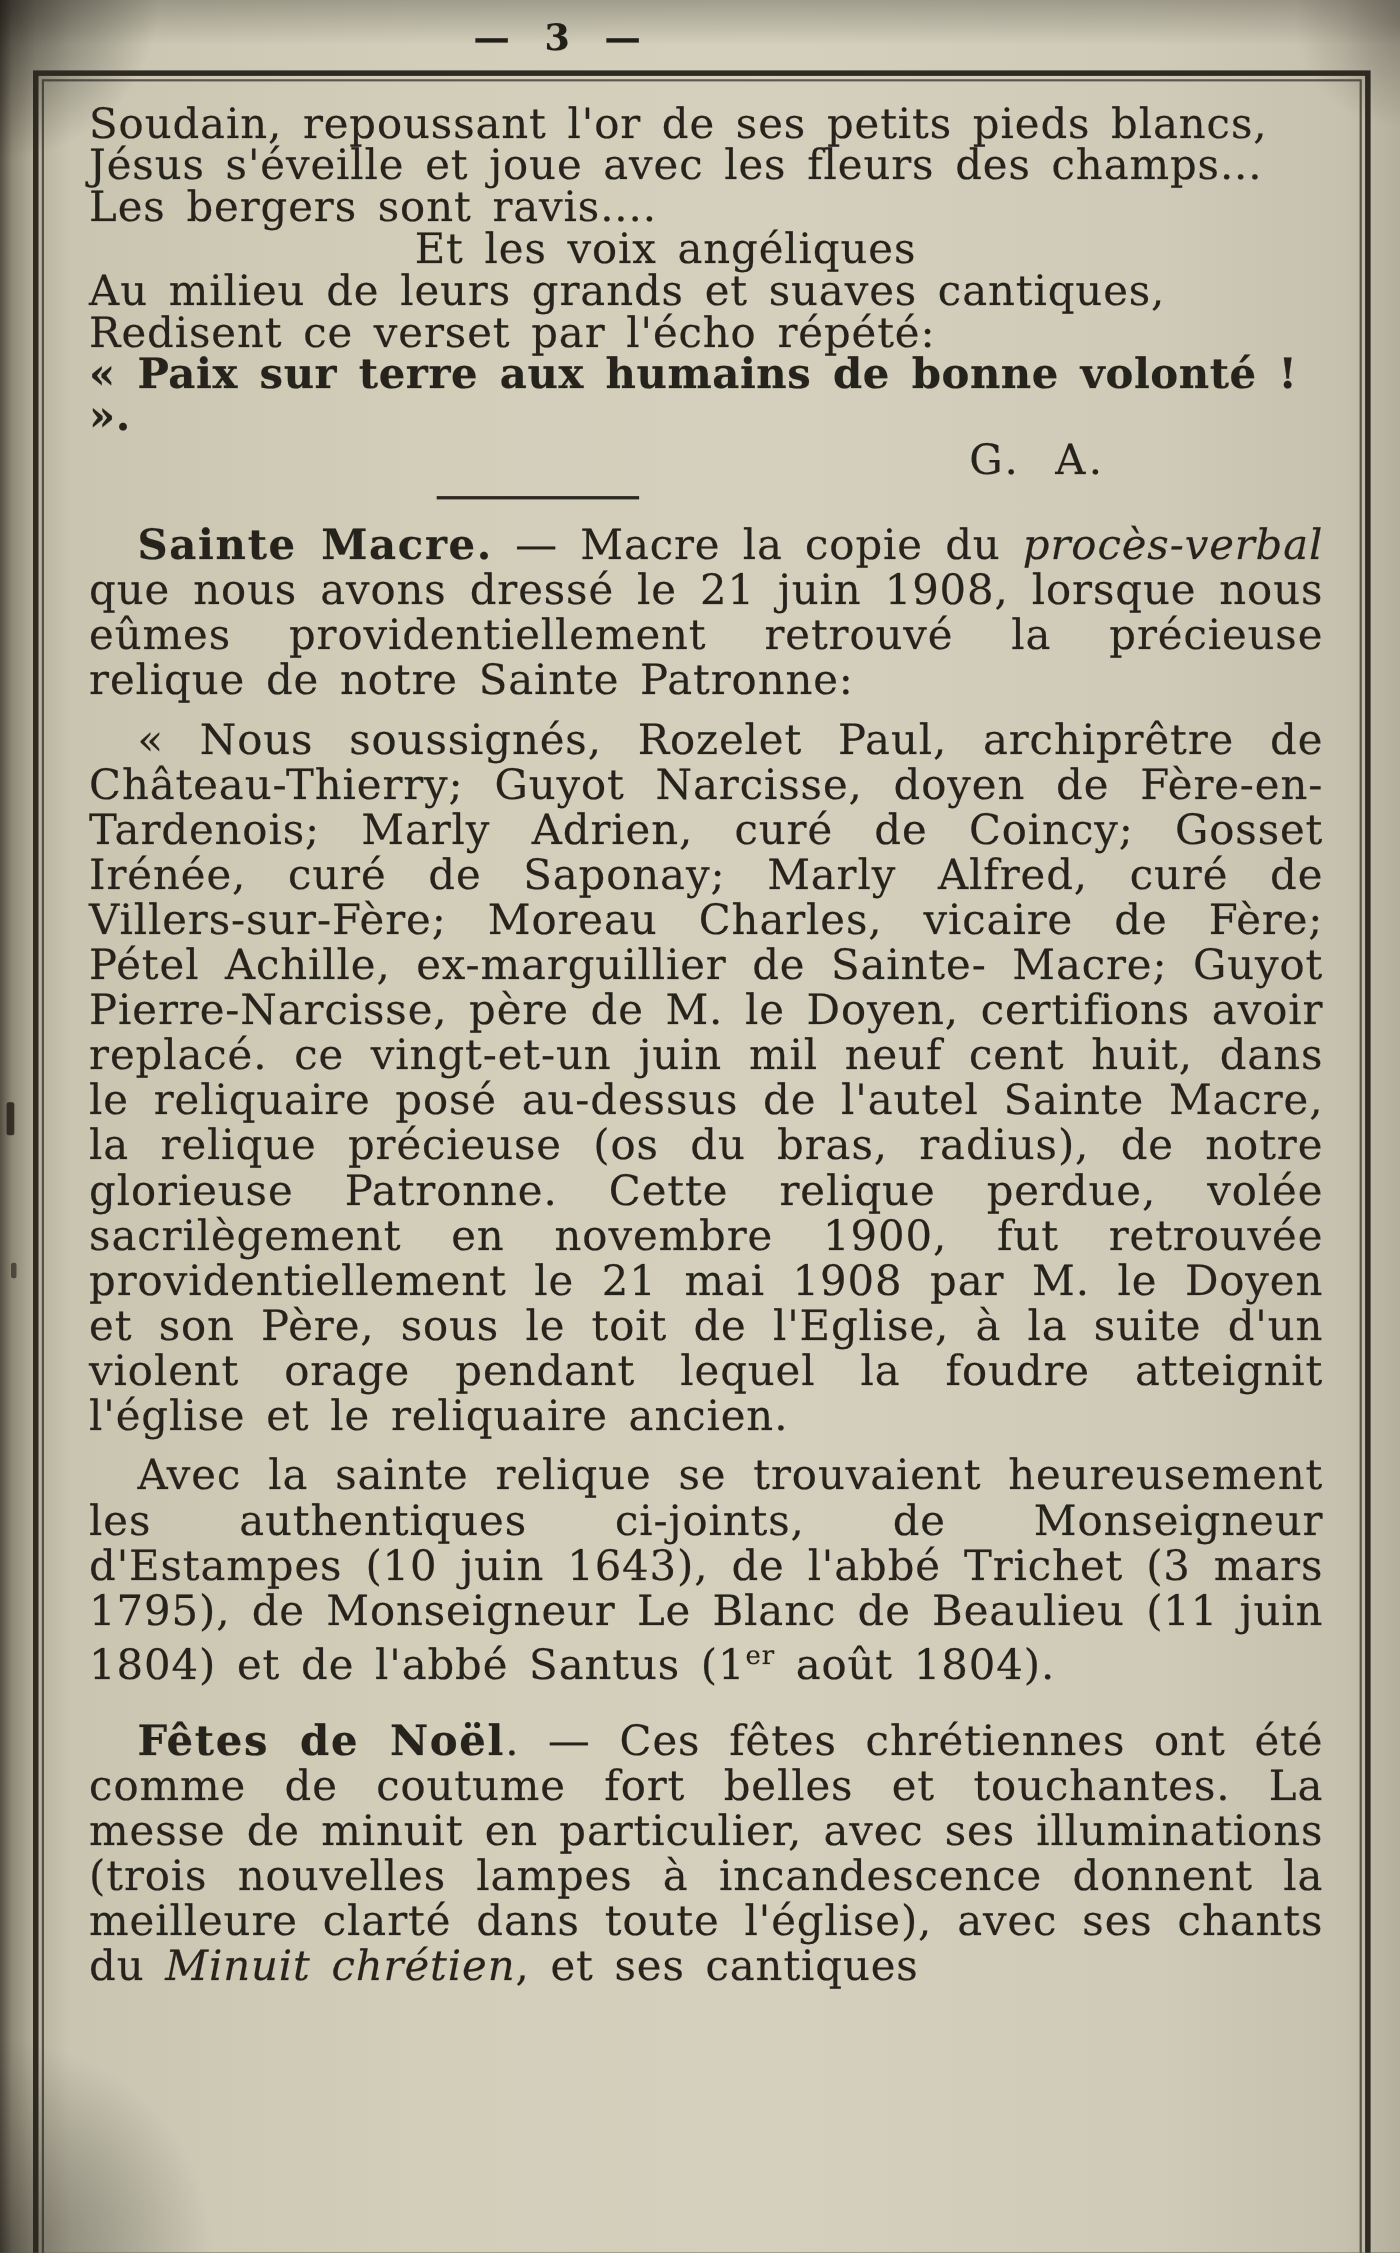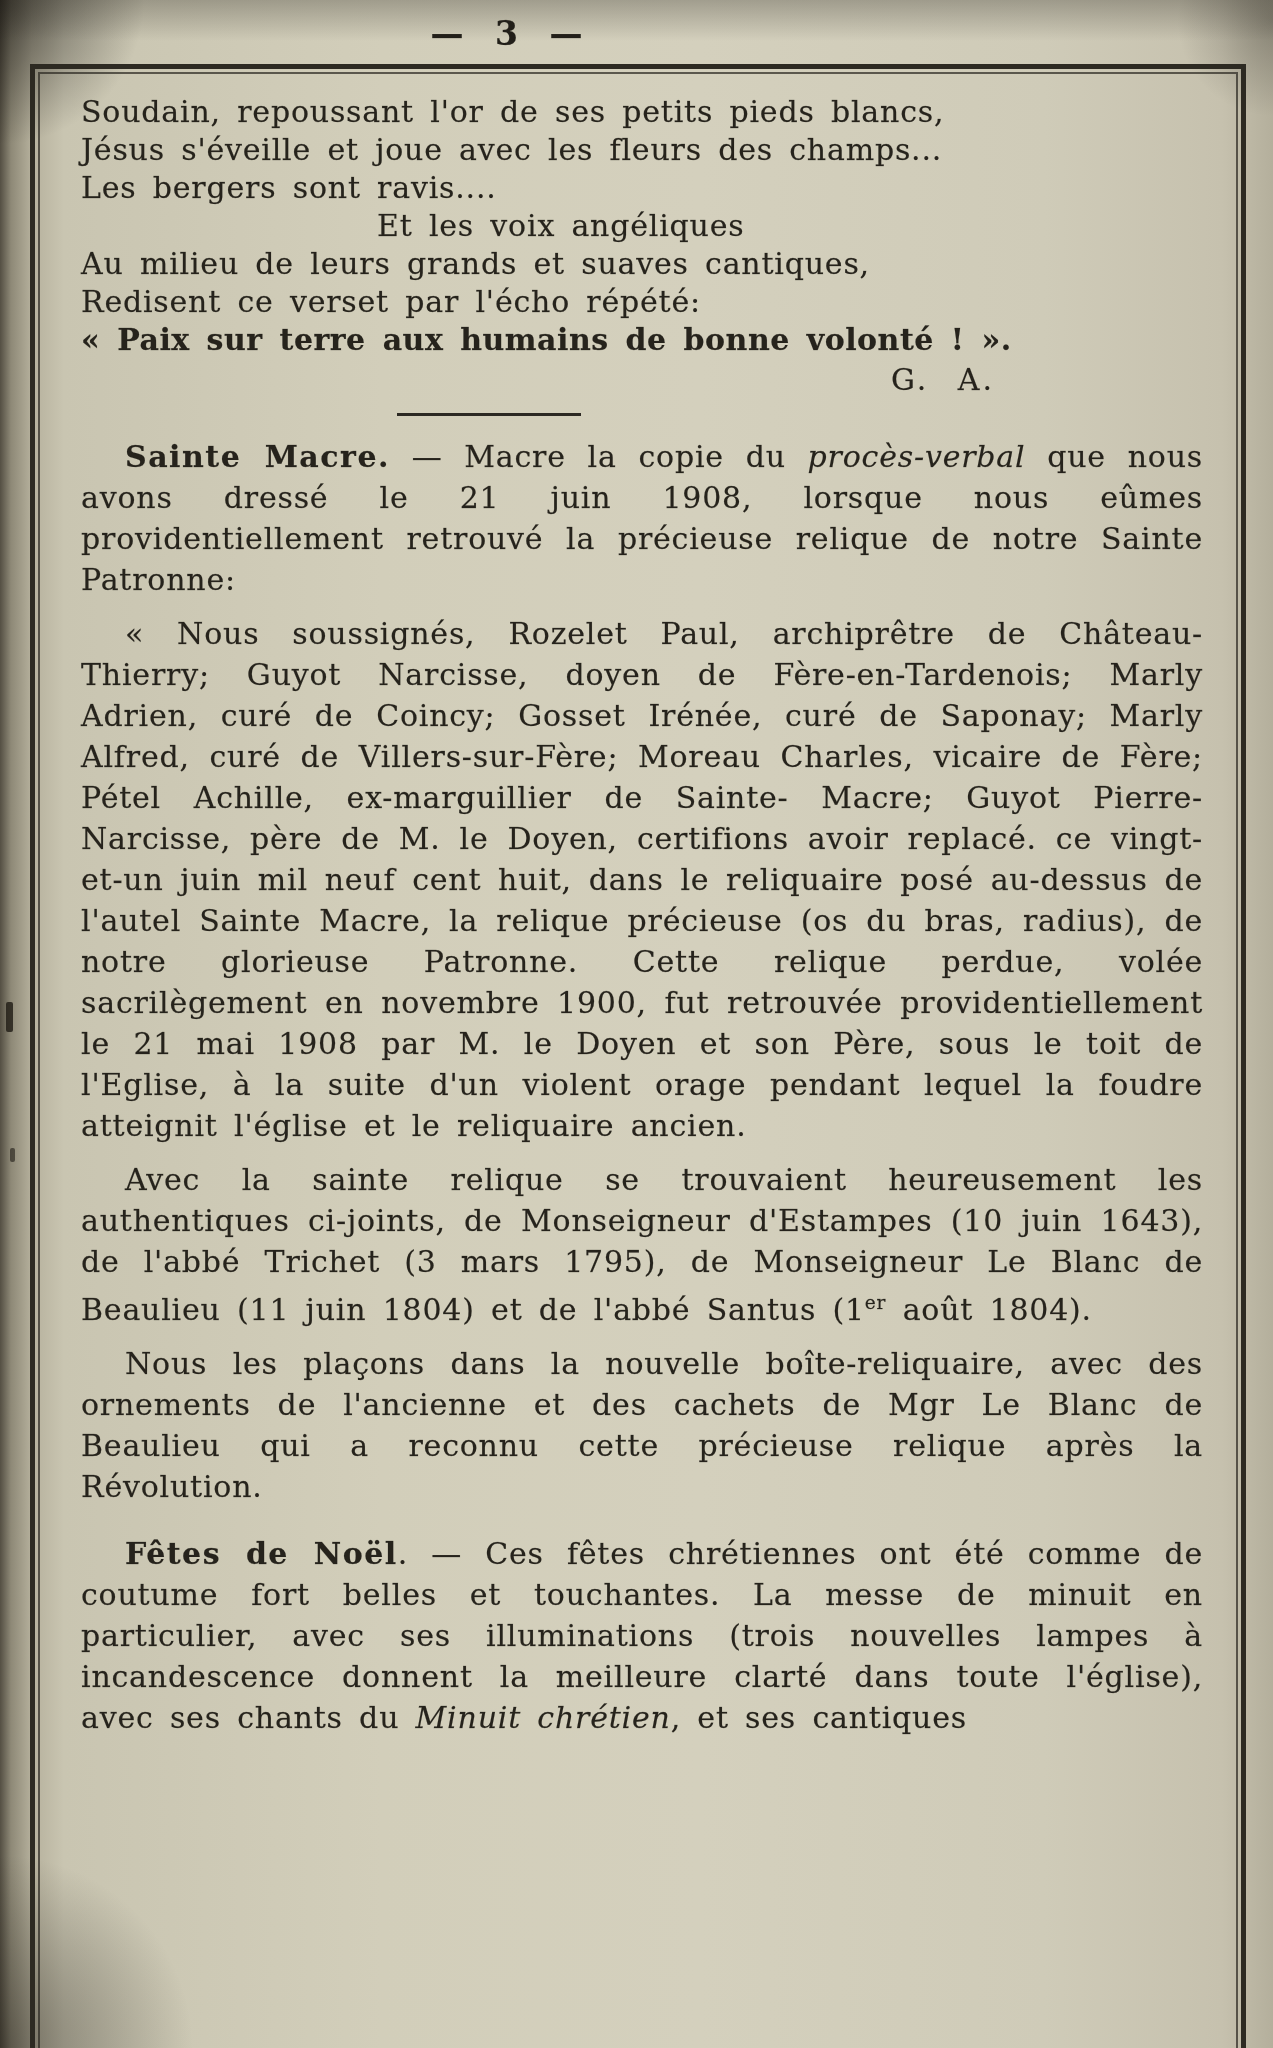--- a/index.html
+++ b/index.html
@@ -36,21 +36,21 @@
     width: 1216px; height: 2100px;
     border: 5px solid #2d2a22;
   }
   .frame-inner {
     position: absolute; inset: 3px;
     border: 2px solid rgba(45,42,34,0.72);
     pointer-events: none;
   }
   .content {
     position: absolute; left: 46px; top: 24px; width: 1122px;
-    font-size: 30px; line-height: 41px;
+    font-size: 38px; line-height: 41px;
     letter-spacing: 0.8px; word-spacing: 6px;
     text-align: justify;
   }
   .poem { line-height: 38px; margin-bottom: 4px; }
   .poem-line { text-align: left; }
   .poem-line.shifted { margin-left: 296px; }
   .poem-line.q { font-weight: bold; letter-spacing: 0.5px; }
   .poem-signature { margin-left: 602px; margin-top: 2px; letter-spacing: 3px; word-spacing: 16px; text-align: center; }
   .divider { width: 184px; height: 3px; background: #2c2923; margin: 14px 0 20px 316px; }
   .para { margin: 0; text-indent: 44px; }
@@ -90,21 +90,20 @@
         <div class="poem-line q">« Paix sur terre aux humains de bonne volonté ! ».</div>
         <div class="poem-signature">G. A.</div>
       </div>
 
       <div class="divider"></div>
 
       <div class="article">
         <p class="para"><span class="lead">Sainte Macre.</span><span> — </span><span>Macre la copie du </span><i>procès-verbal</i><span> que nous avons dressé le 21 juin 1908, lorsque nous eûmes providentiellement retrouvé la précieuse relique de notre Sainte Patronne:</span></p>
         <p class="para">« Nous soussignés, Rozelet Paul, archiprêtre de Château-Thierry; Guyot Narcisse, doyen de Fère-en-Tardenois; Marly Adrien, curé de Coincy; Gosset Irénée, curé de Saponay; Marly Alfred, curé de Villers-sur-Fère; Moreau Charles, vicaire de Fère; Pétel Achille, ex-marguillier de Sainte- Macre; Guyot Pierre-Narcisse, père de M. le Doyen, certifions avoir replacé. ce vingt-et-un juin mil neuf cent huit, dans le reliquaire posé au-dessus de l'autel Sainte Macre, la relique précieuse (os du bras, radius), de notre glorieuse Patronne. Cette relique perdue, volée sacrilègement en novembre 1900, fut retrouvée providentiellement le 21 mai 1908 par M. le Doyen et son Père, sous le toit de l'Eglise, à la suite d'un violent orage pendant lequel la foudre atteignit l'église et le reliquaire ancien.</p>
         <p class="para"><span>Avec la sainte relique se trouvaient heureusement les authentiques ci-joints, de Monseigneur d'Estampes (10 juin 1643), de l'abbé Trichet (3 mars 1795), de Monseigneur Le Blanc de Beaulieu (11 juin 1804) et de l'abbé Santus (1</span><sup>er</sup><span> août 1804).</span></p>
-        <p class="para">Nous les plaçons dans la nouvelle boîte-reliquaire, avec des ornements de l'ancienne et des cachets de Mgr Le Blanc de Beaulieu qui a reconnu cette précieuse relique après la Révolution.</p>
       </div>
 
       <div class="article article-gap">
         <p class="para"><span class="lead">Fêtes de Noël</span><span>. — </span><span>Ces fêtes chrétiennes ont été comme de coutume fort belles et touchantes. La messe de minuit en particulier, avec ses illuminations (trois nouvelles lampes à incandescence donnent la meilleure clarté dans toute l'église), avec ses chants du </span><i>Minuit chrétien</i><span>, et ses cantiques</span></p>
       </div>
 
     </div>
   </div>
 
   <div class="mark-a"></div>

